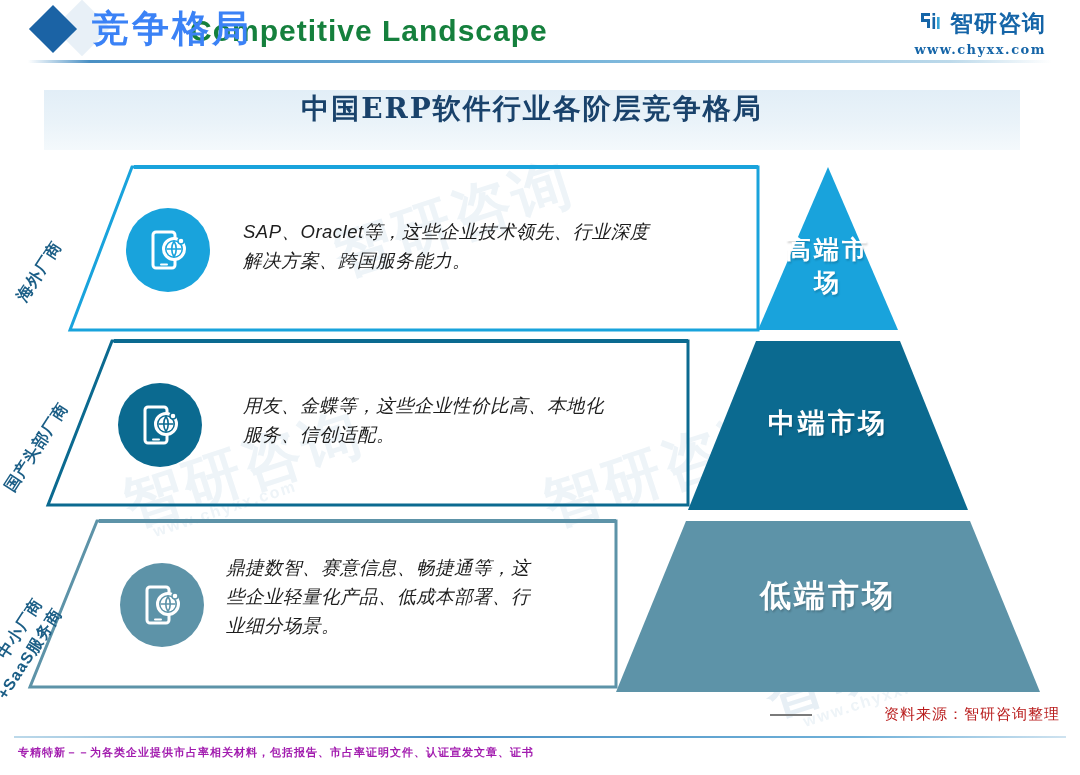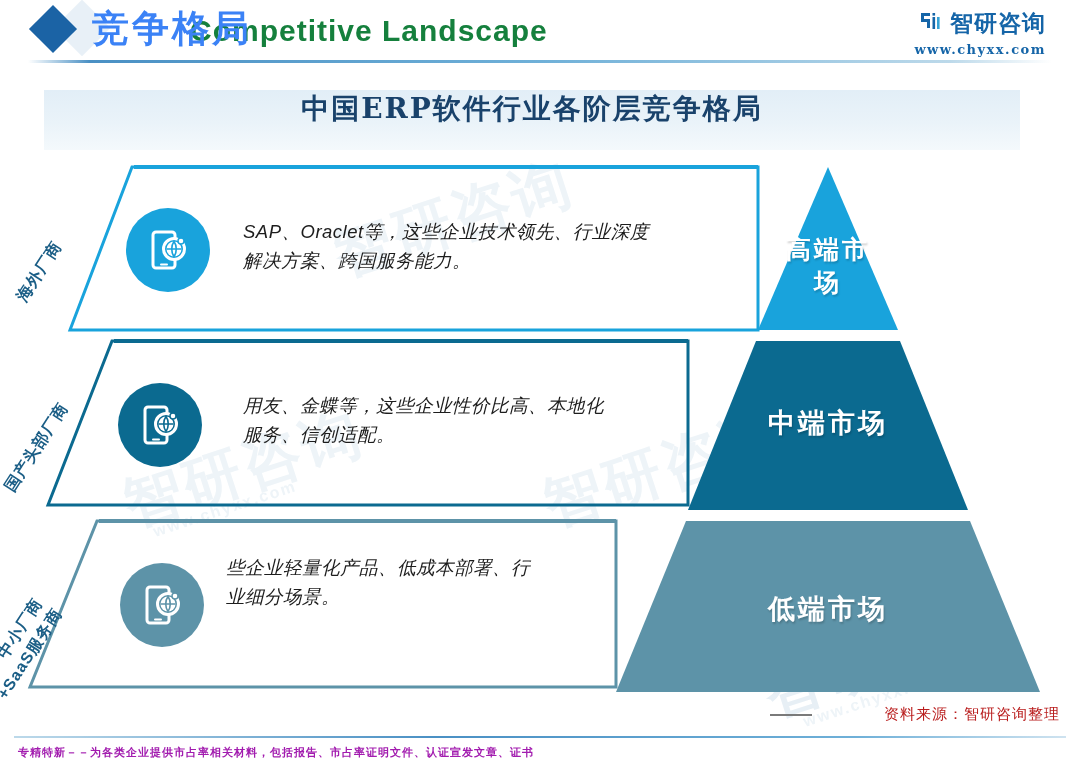--- a/index.html
+++ b/index.html
@@ -158,24 +158,25 @@
     <svg width="44" height="44" viewBox="0 0 44 44">
       <rect x="7" y="4" width="22" height="36" rx="3" fill="none" stroke="#ffffff" stroke-width="3"></rect>
       <rect x="14" y="35.5" width="8" height="2" rx="1" fill="#ffffff"></rect>
       <circle cx="28" cy="21" r="10.5" fill="#5D93A8" stroke="#ffffff" stroke-width="3"></circle>
       <circle cx="28" cy="21" r="7.5" fill="#ffffff"></circle>
       <path d="M20.5 21h15 M28 13.5c3 4 3 11 0 15 M28 13.5c-3 4-3 11 0 15" stroke="#5D93A8" stroke-width="1.6" fill="none"></path>
       <circle cx="35" cy="13" r="3" fill="#ffffff" stroke="#5D93A8" stroke-width="1.4"></circle>
     </svg>
   </div>
   <div class="tier-text" style="left:226px;top:398px;width:400px;">
+    <div>鼎捷数智、赛意信息、畅捷通等，这</div>
     <div>些企业轻量化产品、低成本部署、行</div>
     <div>业细分场景。</div>
   </div>
-  <div class="pyr-label" style="left:748px;top:436px;width:160px;font-size:27px;">
+  <div class="pyr-label" style="left:748px;top:420px;width:160px;font-size:31px;">
     <div>低端市场</div>
   </div>
 </div>
 
 <div id="source-dash"></div>
 <div id="source">资料来源：智研咨询整理</div>
 
 <div id="footer-rule"></div>
 <div id="footer">专精特新－－为各类企业提供市占率相关材料，包括报告、市占率证明文件、认证宣发文章、证书</div>
 

